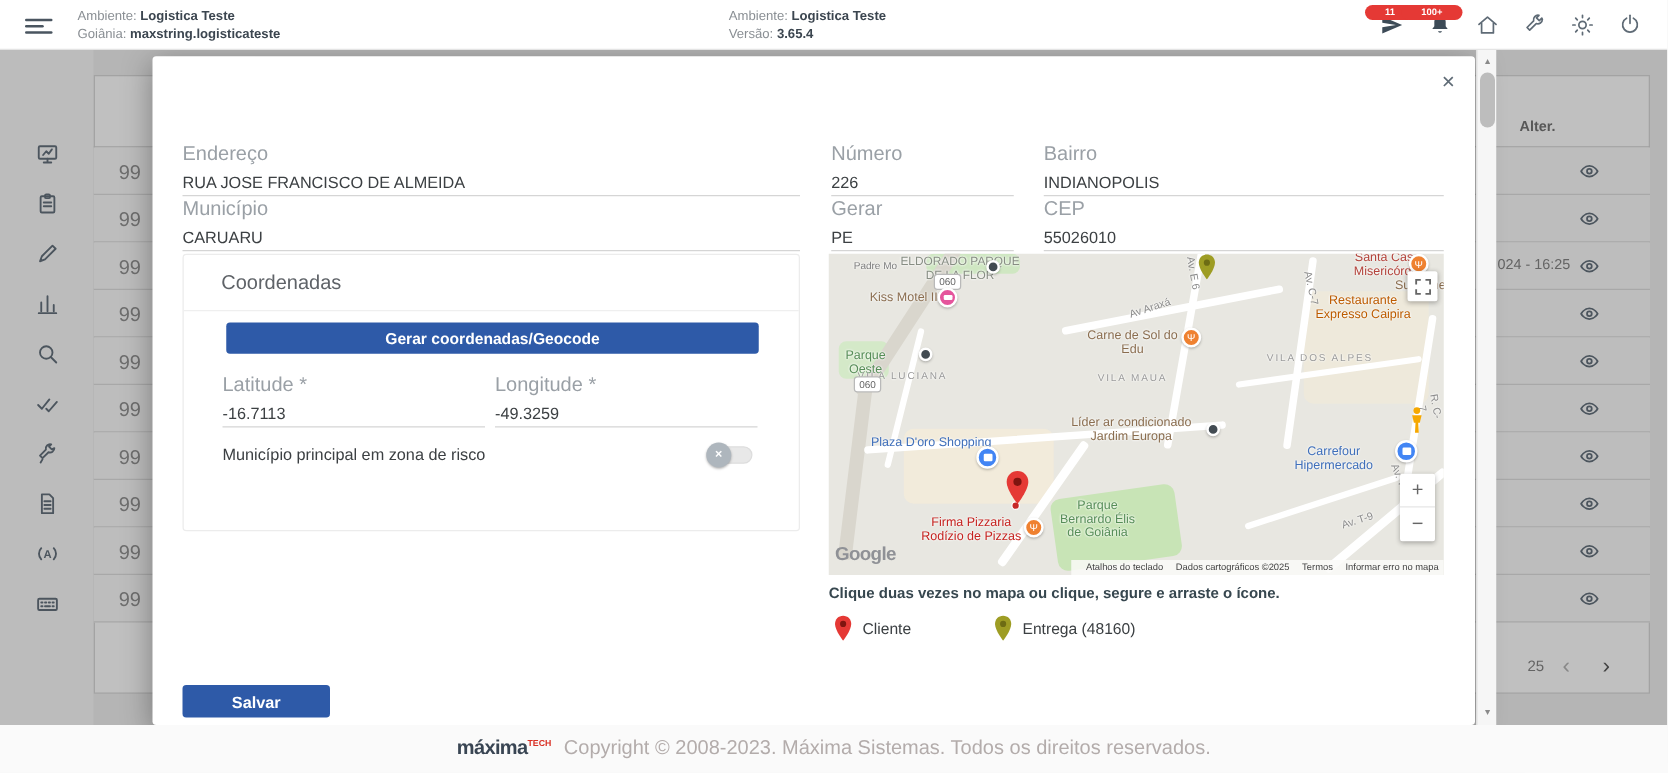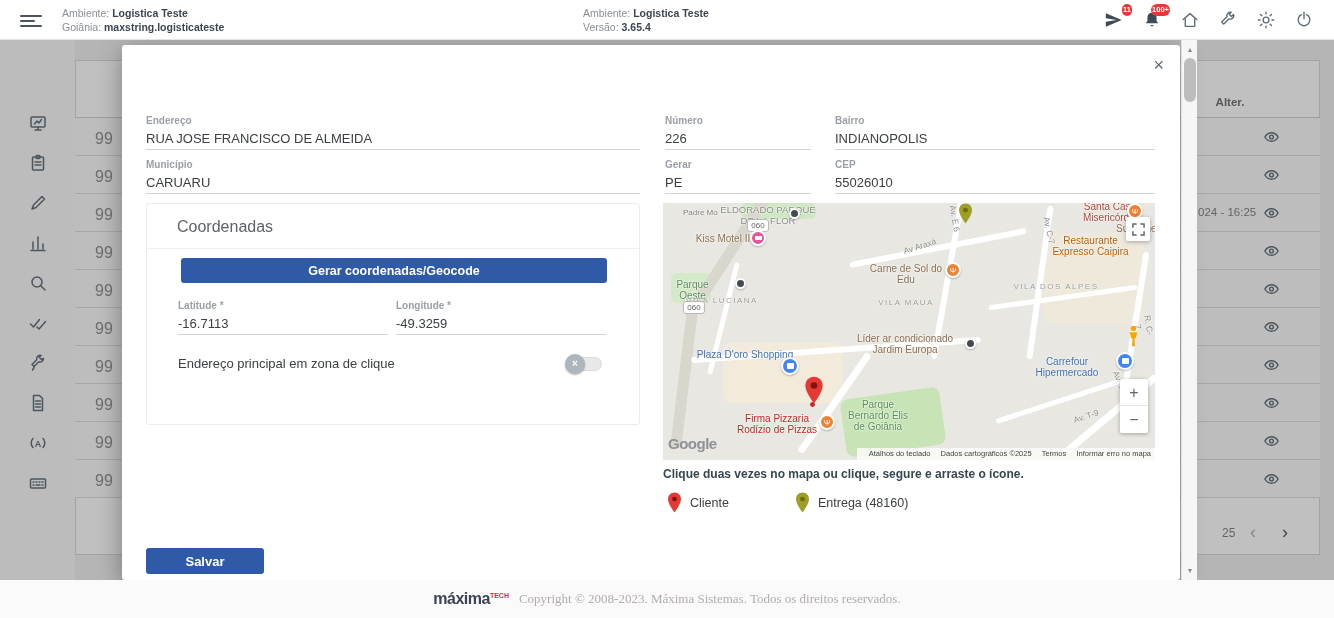--- a/index.html
+++ b/index.html
@@ -9,21 +9,21 @@
 
   
   .topbar { position:absolute; left:0; top:0; width:1334px; height:40px; background:#fff; border-bottom:1px solid #e4e4e4; z-index:6; }
   .hamburger { position:absolute; left:20px; top:12px; width:22px; height:16px; cursor:pointer; }
   .hamburger i { display:block; height:2px; background:#4a5560; margin:3px 0; border-radius:1px; }
   .hamburger i:nth-child(2){ width:70%; }
   .env-block { position:absolute; top:6px; font-size:10.5px; color:#8a8f94; line-height:14px; }
   .env-block b { color:#3c4650; }
   .hdr-icons { position:absolute; right:18px; top:0; height:40px; display:flex; align-items:center; gap:14px; z-index:2;}
   .hicon { position:relative; width:24px; height:24px; display:flex; align-items:center; justify-content:center; cursor:pointer; }
-  .badge { position:absolute; top:-4px; right:-6px; background:#e53935; color:#fff; font-size:7.5px; font-weight:bold; border-radius:8px; padding:2px 1px; line-height:1; }
+  .badge { position:absolute; top:-4px; right:-6px; background:#e53935; color:#fff; font-size:7.5px; font-weight:bold; border-radius:8px; padding:2px 16px; line-height:1; }
 
   
   .sidebar { position:absolute; left:0; top:40px; width:75px; height:540px; background:#ececec; z-index:1; }
   .side-item { position:absolute; left:0; width:75px; height:34px; display:flex; align-items:center; justify-content:center; cursor:pointer; }
 
   
   .bg-area { position:absolute; left:75px; top:40px; width:1245px; height:540px; background:#e3e3e3; z-index:1; }
   .table-card { position:absolute; left:75px; top:60px; width:1245px; height:495px; background:#f0f0f0; border:1px solid #cccccc; z-index:1; }
   .bg-head { position:absolute; left:75px; top:88px; width:1245px; height:30px; border-bottom:1px solid #c6c6c6; z-index:1; font-size:11.5px; color:#6f6f6f; font-weight:bold; }
   .bg-row { position:absolute; left:75px; width:1245px; height:38px; border-bottom:1px solid #d2d2d2; background:#ededed; z-index:1; }
@@ -39,21 +39,21 @@
   .vscroll { position:absolute; left:1181px; top:40px; width:16px; height:540px; background:#f6f6f6; border-left:1px solid #e0e0e0; z-index:4; }
   .vscroll .arr { position:absolute; left:0; width:16px; height:15px; font-size:7px; color:#8a8a8a; text-align:center; line-height:15px; cursor:pointer; }
   .vscroll .thumb { position:absolute; left:2px; top:18px; width:12px; height:44px; background:#bdbdbd; border-radius:6px; cursor:grab; }
 
   
   .modal { position:absolute; left:122px; top:45px; width:1058px; height:535px; background:#fff; border-radius:3px; box-shadow:0 6px 24px rgba(0,0,0,0.35); z-index:3; }
   .m-title { position:absolute; left:24px; top:14px; display:flex; align-items:center; gap:10px; font-size:14px; font-weight:bold; color:#37474f; }
   .m-close { position:absolute; right:16px; top:10px; font-size:18px; color:#5f6b76; cursor:pointer; line-height:20px; }
 
   .fld { position:absolute; }
-  .fld label { display:block; font-size:10px; color:#9aa0a6; margin-bottom:2px;font-weight:bold; }
+  .fld label { display:block; font-size:16px; color:#9aa0a6; margin-bottom:2px; }
   .fld input { width:100%; border:none; border-bottom:1px solid #d5d5d5; background:transparent; font-family:inherit; font-size:13px; color:#3c4043; padding:3px 0; outline:none; }
 
   .coord-card { position:absolute; left:24px; top:158px; width:494px; height:222px; border:1px solid #ececec; border-radius:3px; background:#fff; }
   .coord-title { position:absolute; left:30px; top:14px; font-size:16px; color:#5f6368; }
   .coord-divider { position:absolute; left:0; top:44px; width:100%; height:1px; background:#efefef; }
   .btn-primary { position:absolute; background:#2e5aa8; color:#fff; border:none; border-radius:3px; font-family:inherit; font-weight:bold; cursor:pointer; }
   .btn-geocode { left:34px; top:54px; width:426px; height:25px; font-size:12.5px; }
   .btn-save { left:24px; top:503px; width:118px; height:26px; font-size:13px; }
   .toggle-label { position:absolute; left:31px; top:152px; font-size:13px; color:#3c4043; }
   .toggle { position:absolute; left:419px; top:153px; width:36px; height:14px; background:#e8e8e8; border:1px solid #ddd; border-radius:8px; cursor:pointer; }
@@ -85,21 +85,21 @@
   .attr { position:absolute; right:0; top:245px; height:12px; z-index:6; background:rgba(250,250,248,.85); font-size:7.5px; color:#444; line-height:12px; padding:0 4px; white-space:nowrap; }
   .attr span { margin-left:8px; cursor:pointer; }
 
   .map-hint { position:absolute; left:541px; top:422px; font-size:12px; font-weight:bold; color:#37474f; }
   .legend-item { position:absolute; display:flex; align-items:center; gap:8px; font-size:12.5px; color:#3c4043; }
 
   
   .footer { position:absolute; left:0; top:580px; width:1334px; height:38px; background:#fafafa; display:flex; align-items:center; justify-content:center; gap:10px; z-index:6; }
   .logo-main { font-size:16px; font-weight:bold; color:#394553; letter-spacing:-0.5px; }
   .logo-sub { font-size:7px; font-weight:bold; color:#d93025; vertical-align:super; }
-  .copyright { font-size:13px; color:#b3acab;font-family:Liberation Serif, serif; }
+  .copyright { font-size:16px; color:#b3acab; }
 
   svg.icon { stroke:#5f6b76; fill:none; stroke-width:1.5; stroke-linecap:round; stroke-linejoin:round; }
   svg.filled { fill:#3d4b57; stroke:none; }
 </style>
 </head>
 <body>
 
 <div class="screen">
 
   <header class="topbar">
@@ -366,21 +366,21 @@
       <div class="coord-divider"></div>
       <button class="btn-primary btn-geocode">Gerar coordenadas/Geocode</button>
       <div class="fld" style="left:31px;top:96px;width:210px;">
         <label>Latitude *</label>
         <input value="-16.7113" style="">
       </div>
       <div class="fld" style="left:249px;top:96px;width:210px;">
         <label>Longitude *</label>
         <input value="-49.3259" style="">
       </div>
-      <span class="toggle-label">Endereço principal em zona de clique</span>
+      <span class="toggle-label">Município principal em zona de risco</span>
       <div class="toggle">
         <span class="knob"><span>×</span></span>
       </div>
     </div>
 
     <div class="map">
 
       <div class="patch" style="left:78px;top:0;width:75px;height:16px;background:#cfe7c2;border-radius:6px;"></div>
       <div class="patch" style="left:180px;top:190px;width:100px;height:58px;background:#c8e4b6;border-radius:8px;transform:rotate(-8deg);"></div>
       <div class="patch" style="left:8px;top:70px;width:40px;height:30px;background:#d4e9c8;border-radius:6px;"></div>

